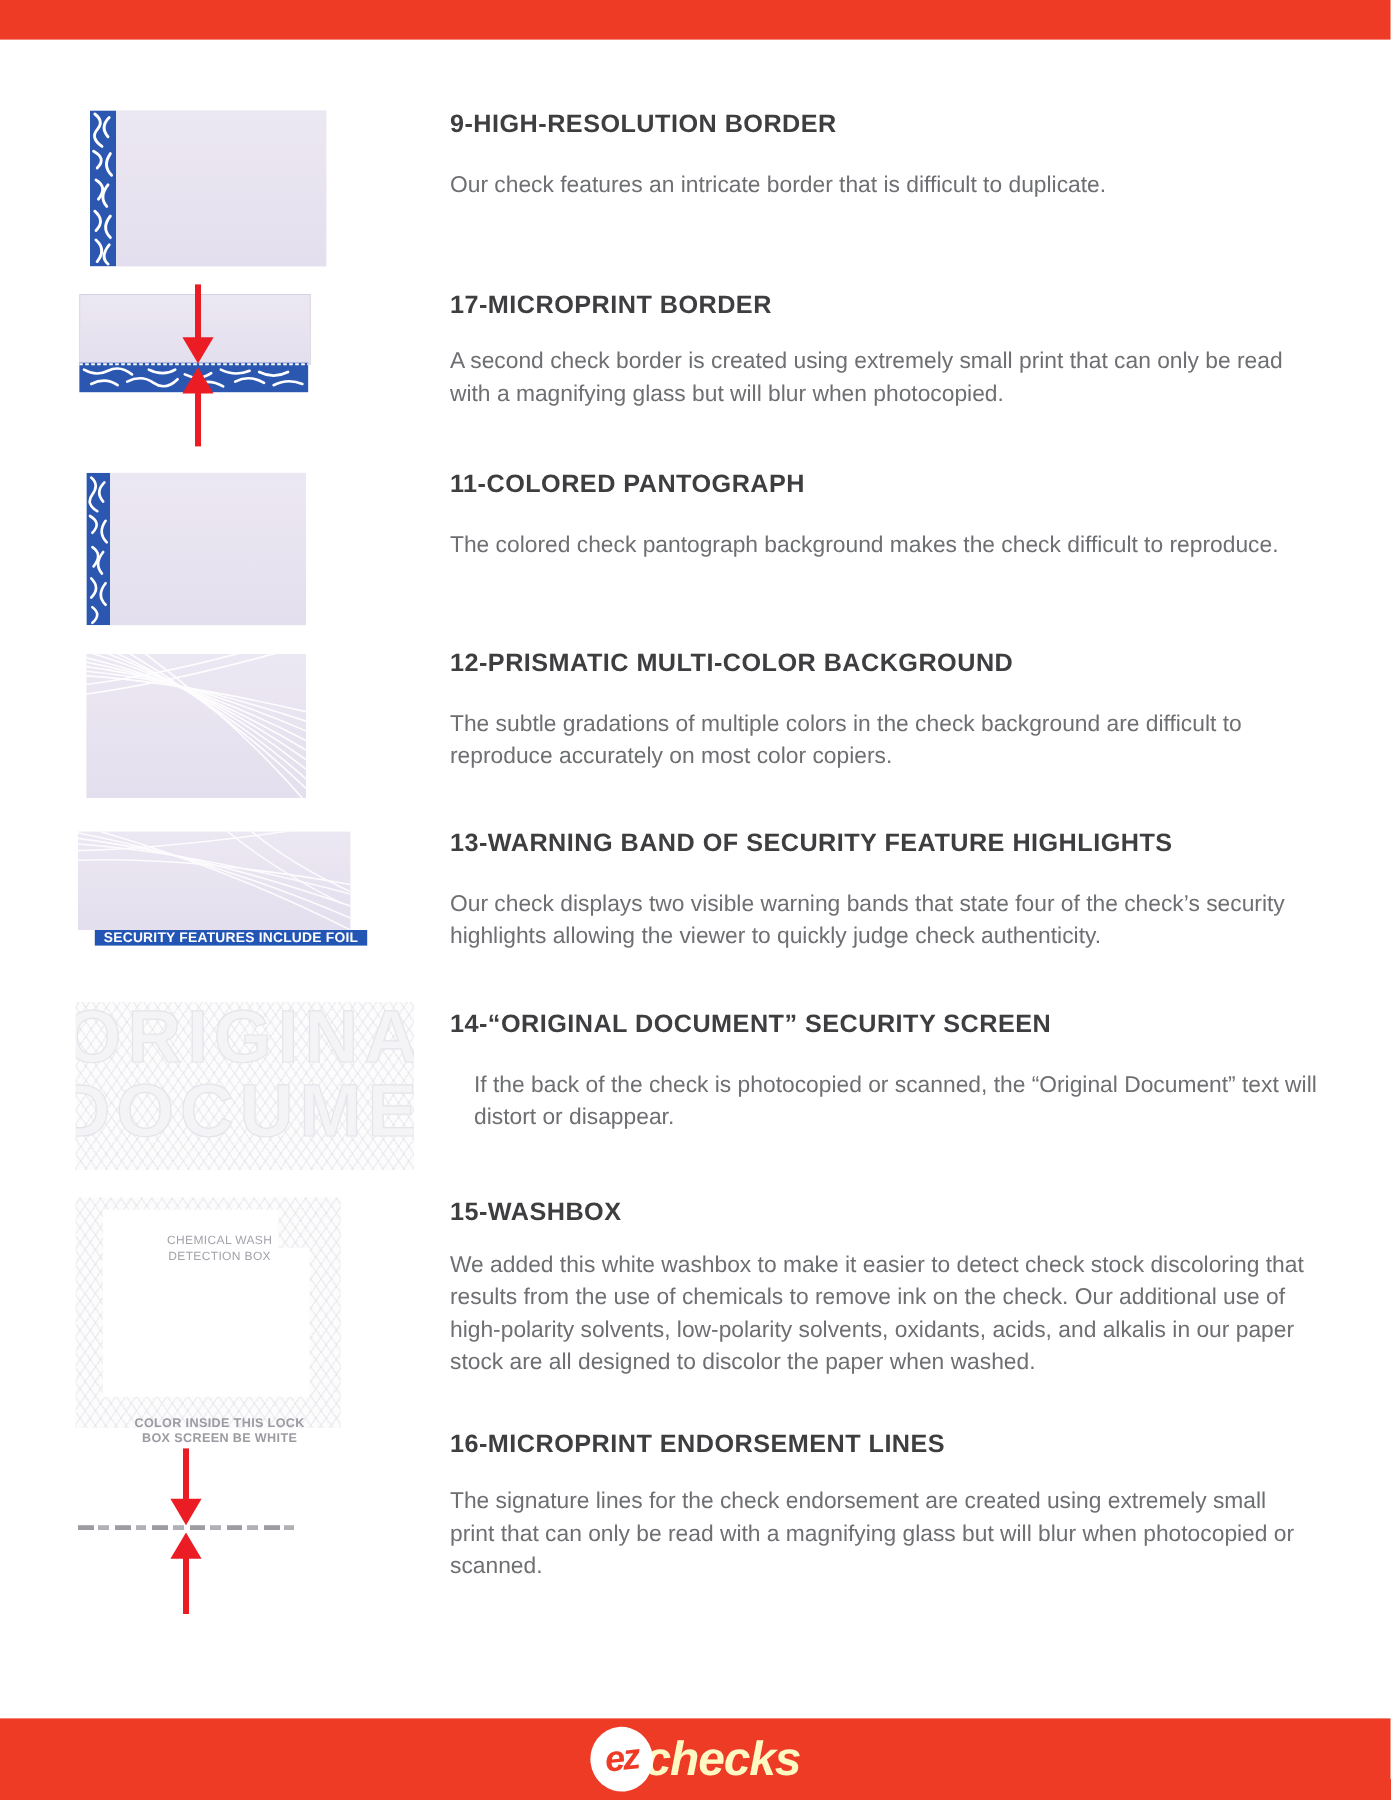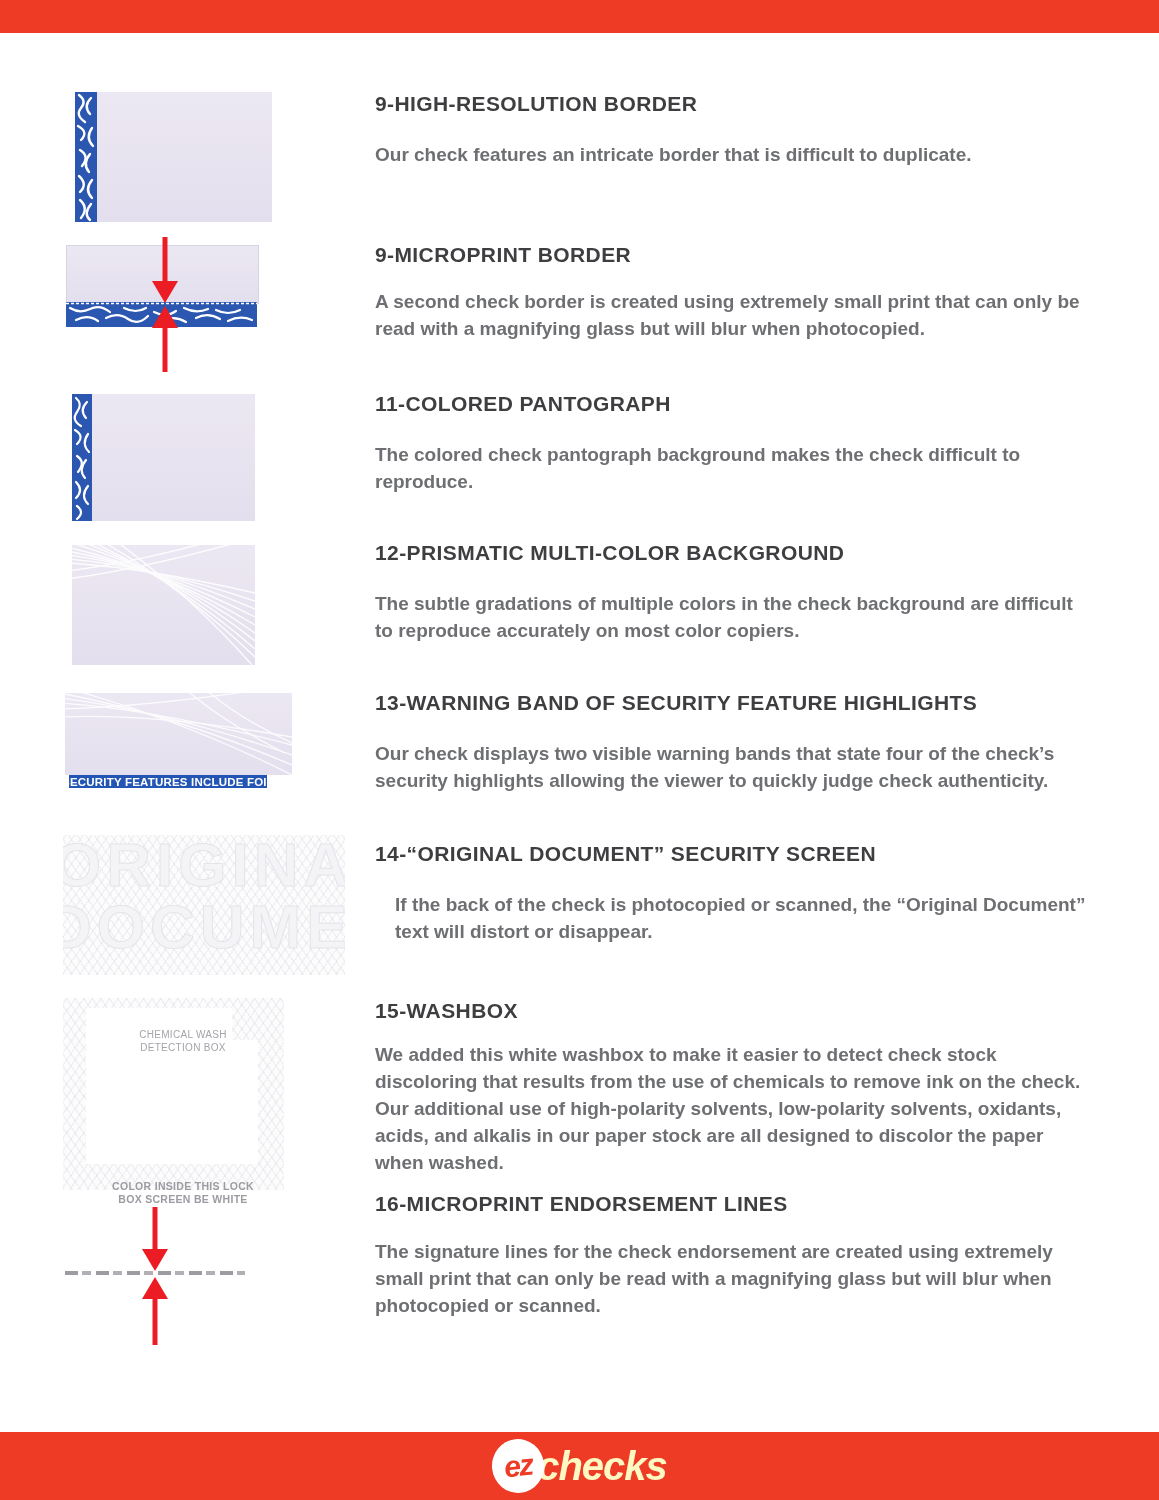--- a/index.html
+++ b/index.html
@@ -10,21 +10,21 @@
   .topbar{position:absolute;left:0;top:0;width:1159px;height:33px;background:#ee3b26;}
   .footer{position:absolute;left:0;top:1432px;width:1159px;height:68px;background:#ee3b26;
           display:flex;align-items:center;justify-content:center;}
   .logo{display:flex;align-items:center;}
   .logo-circle{width:52px;height:54px;background:#ffffff;border-radius:50%;
                display:flex;align-items:center;justify-content:center;transform:rotate(-6deg);}
   .logo-ez{color:#ee3b26;font-weight:bold;font-style:italic;font-size:30px;letter-spacing:-2px;}
   .logo-checks{color:#fef9c3;font-weight:bold;font-size:40px;letter-spacing:-1px;margin-left:-7px;font-style:italic;}
 
   .h{position:absolute;left:375px;width:720px;font-size:21px;color:#3e3e41;letter-spacing:.4px;font-weight:700;}
-  .p{position:absolute;left:375px;width:720px;font-size:19px;color:#6e6f72;line-height:27px;font-weight:700;}
+  .p{position:absolute;left:375px;width:720px;font-size:19px;color:#6e6f72;line-height:27px;font-weight:400;}
 
   .lav{background:linear-gradient(180deg,#ece8f3 0%,#e7e2ef 60%,#e4dfee 100%);}
   .imgblock{position:absolute;}
 
   
   .arr{position:absolute;width:26px;}
   .arr .stem{position:absolute;left:50%;transform:translateX(-50%);width:5px;background:#ec1c24;}
   .arr-down .stem{top:0;height:calc(100% - 20px);}
   .arr-down .head{position:absolute;bottom:0;width:0;height:0;
     border-left:13px solid transparent;border-right:13px solid transparent;border-top:22px solid #ec1c24;}
@@ -97,21 +97,21 @@
     </svg>
   </div>
   <div class="arr arr-down" style="left:152px;top:237px;height:66px;">
       <div class="stem"></div>
       <div class="head"></div>
     </div>
   <div class="arr arr-up" style="left:152px;top:306px;height:66px;">
       <div class="stem"></div>
       <div class="head"></div>
     </div>
-  <div class="h" style="top:243px;">9-MICROPRINT BORDER</div>
+  <div class="h" style="top:243px;">17-MICROPRINT BORDER</div>
   <div class="p" style="top:288px;">A second check border is created using extremely small print that can only be read with a magnifying glass but will blur when photocopied.</div>
 
   <div class="imgblock" style="left:72px;top:394px;width:183px;height:127px;">
     <svg width="20" height="127" viewBox="0 0 20 127" preserveAspectRatio="none" style="position:absolute;left:0;top:0;">
       <rect width="20" height="127" fill="#2b57b0"></rect>
       <g stroke="#ffffff" stroke-width="2.2" fill="none" stroke-linecap="round">
         <path d="M4 4 Q11 10 5 18 T9 32"></path>
           <path d="M15 8 Q7 16 14 24"></path>
         <path d="M3 36 Q13 42 5 50"></path>
           <path d="M16 40 Q9 50 17 58"></path>
@@ -155,21 +155,21 @@
         <path d="M-5 10 Q90 16 227 52"></path>
           <path d="M-5 5 Q100 18 227 62"></path>
         <path d="M-5 0 Q110 22 227 72"></path>
           <path d="M5 -4 Q120 28 227 82"></path>
         <path d="M-5 16 Q80 14 200 -4"></path>
           <path d="M-5 24 Q90 20 227 44"></path>
         <path d="M120 -4 Q160 30 220 60"></path>
           <path d="M140 -4 Q175 26 227 50"></path>
       </g>
     </svg>
-    <div class="warnband" style="left:4px;top:82px;width:198px;height:13px;">SECURITY FEATURES INCLUDE FOIL</div>
+    <div class="warnband" style="left:14px;top:82px;width:227px;height:13px;">SECURITY FEATURES INCLUDE FOIL</div>
   </div>
   <div class="h" style="top:691px;">13-WARNING BAND OF SECURITY FEATURE HIGHLIGHTS</div>
   <div class="p" style="top:740px;">Our check displays two visible warning bands that state four of the check’s security highlights allowing the viewer to quickly judge check authenticity.</div>
 
   <div class="imgblock herring" style="left:63px;top:835px;width:282px;height:140px;overflow:hidden;">
     <div class="od-text" style="left:-10px;top:-6px;">ORIGINAL</div>
     <div class="od-text" style="left:-16px;top:56px;">DOCUMENT</div>
   </div>
   <div class="h" style="top:842px;">14-“ORIGINAL DOCUMENT” SECURITY SCREEN</div>
   <div class="p" style="top:891px;margin-left:20px;">If the back of the check is photocopied or scanned, the “Original Document” text will distort or disappear.</div>

